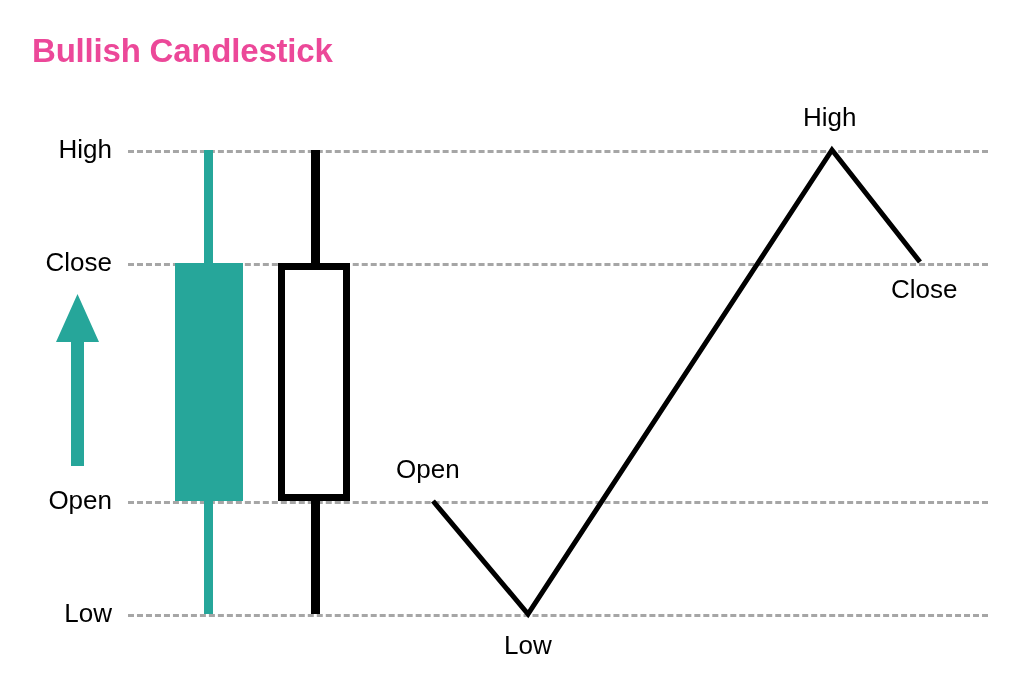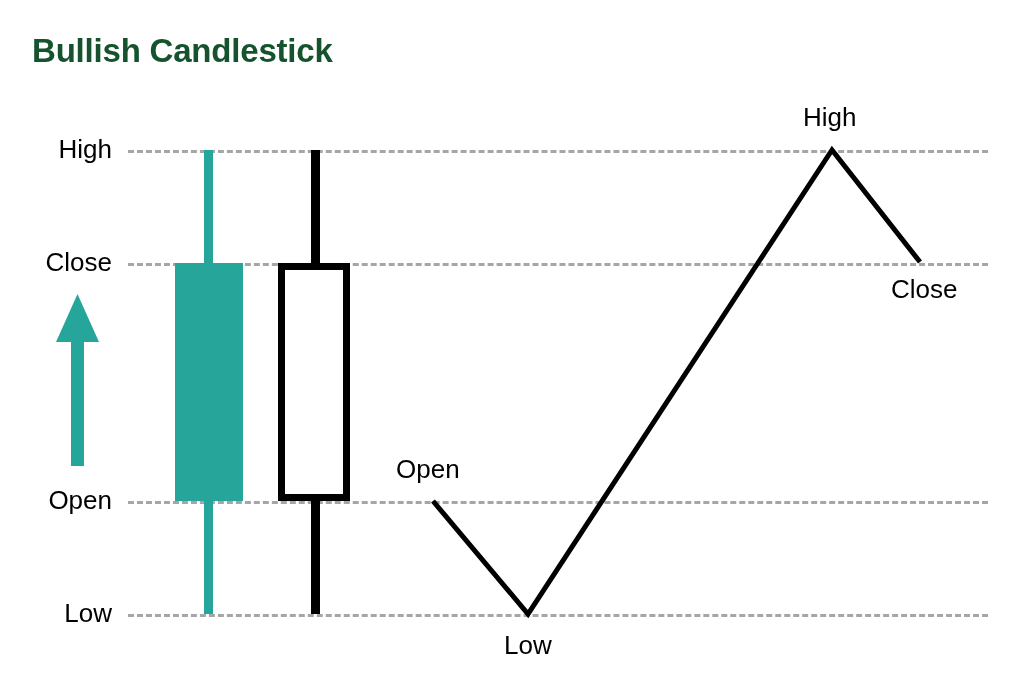--- a/index.html
+++ b/index.html
@@ -18,21 +18,21 @@
     overflow: hidden;
   }
 
   
   .title {
     position: absolute;
     left: 32px;
     top: 32px;
     font-size: 33px;
     font-weight: bold;
-    color: #14532d;
+    color: #ec4899;
     letter-spacing: -0.2px;
     white-space: nowrap;
   }
 
   
   .axis-label {
     position: absolute;
     font-size: 26px;
     color: #000000;
     white-space: nowrap;

